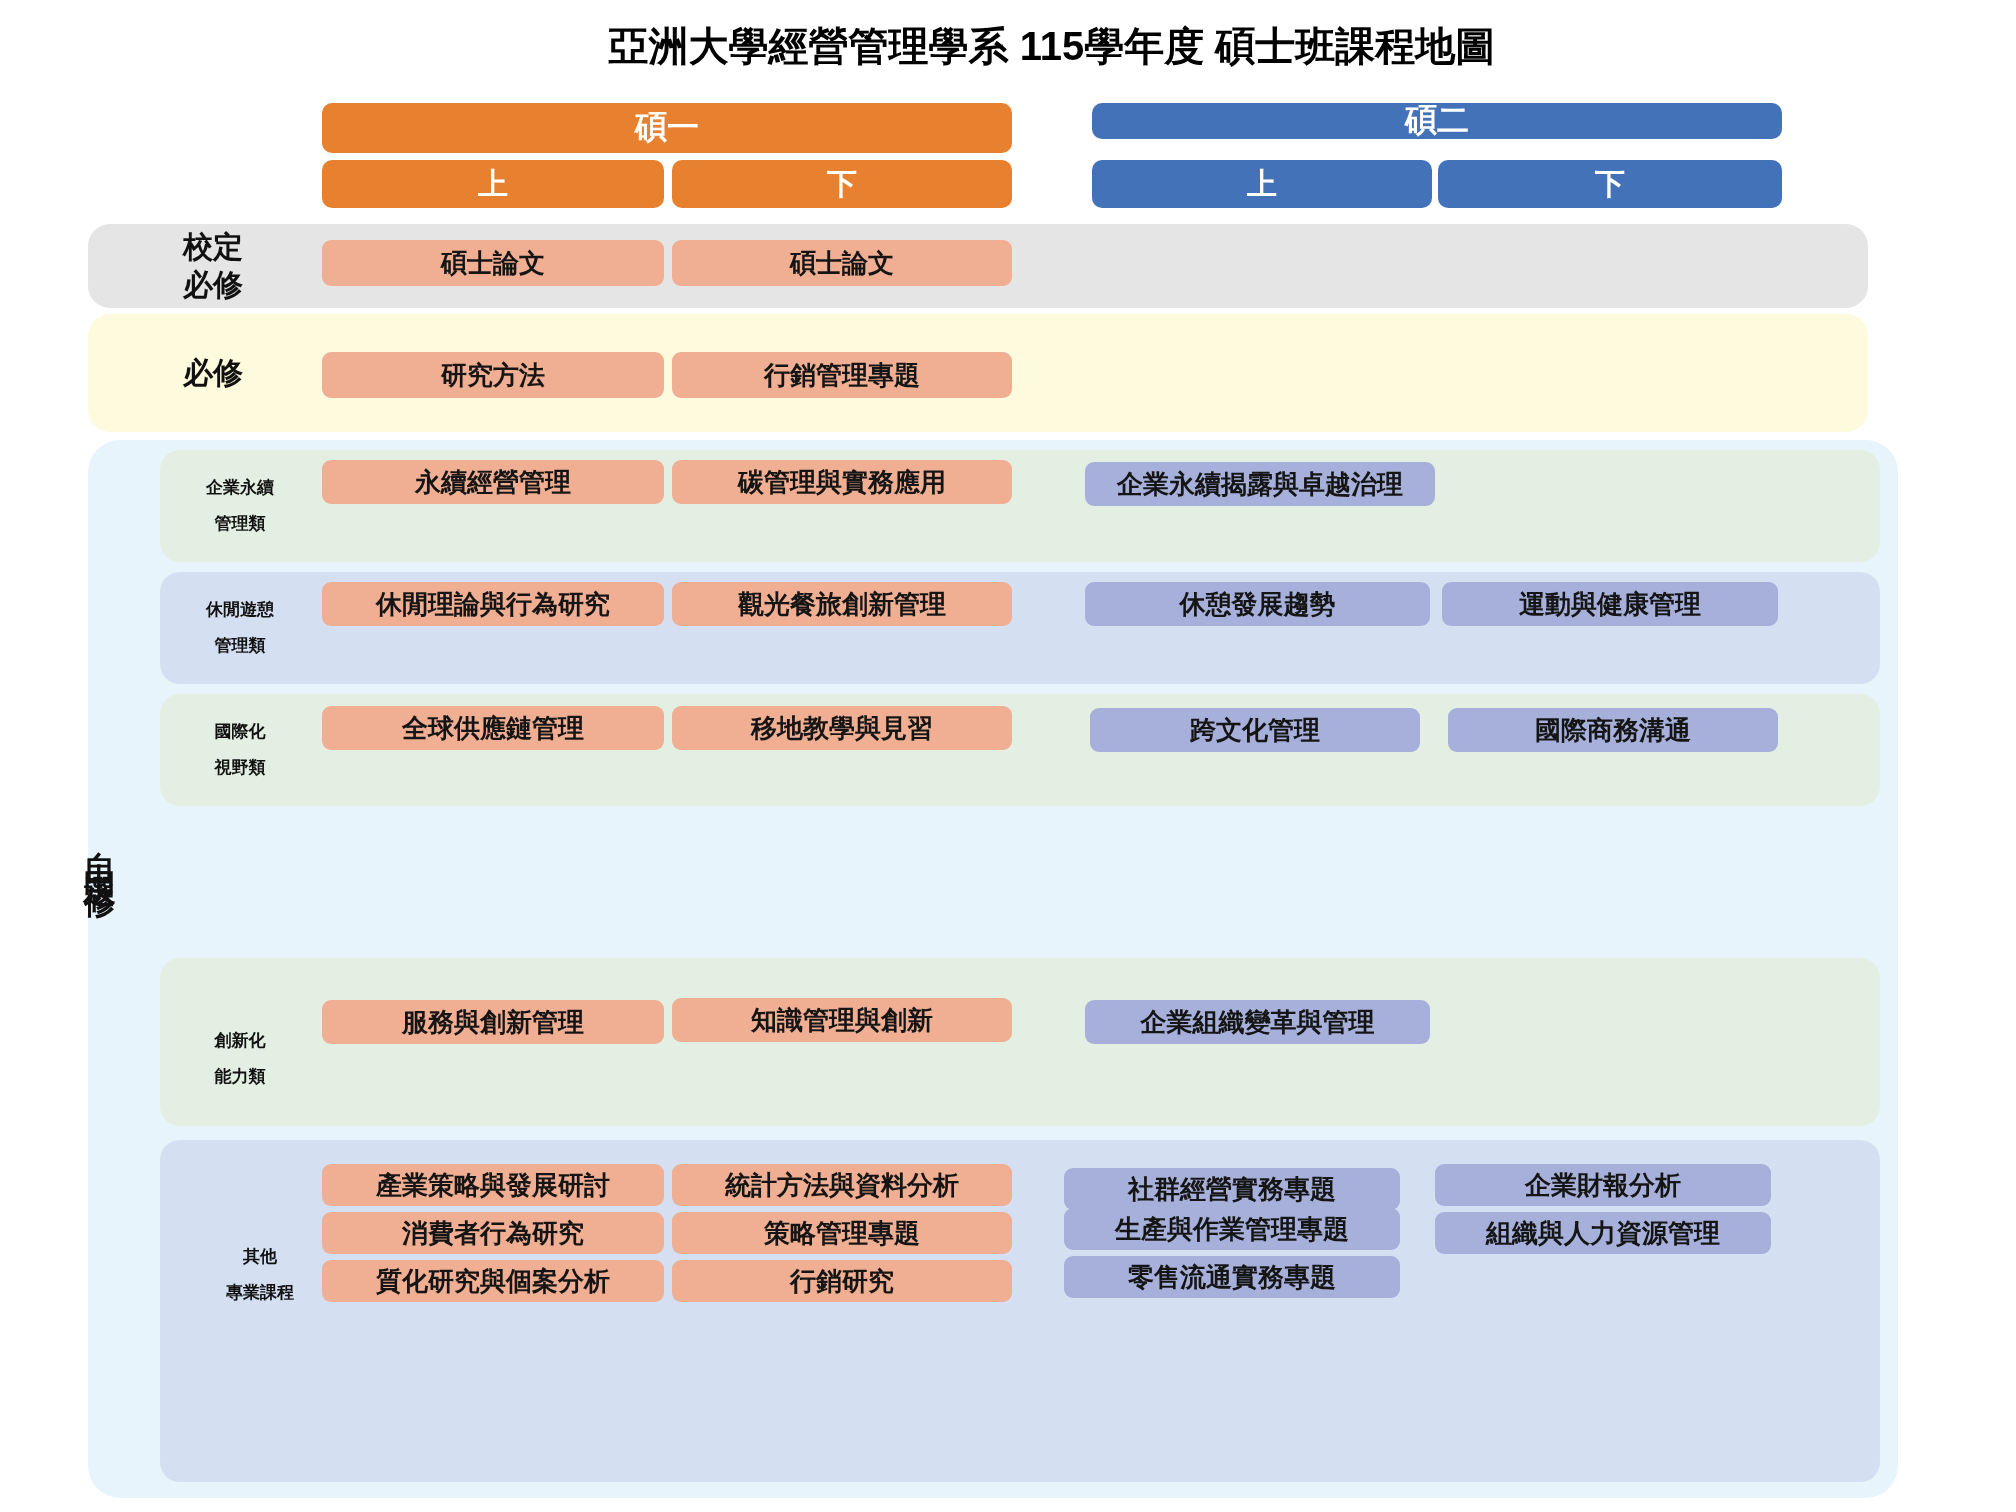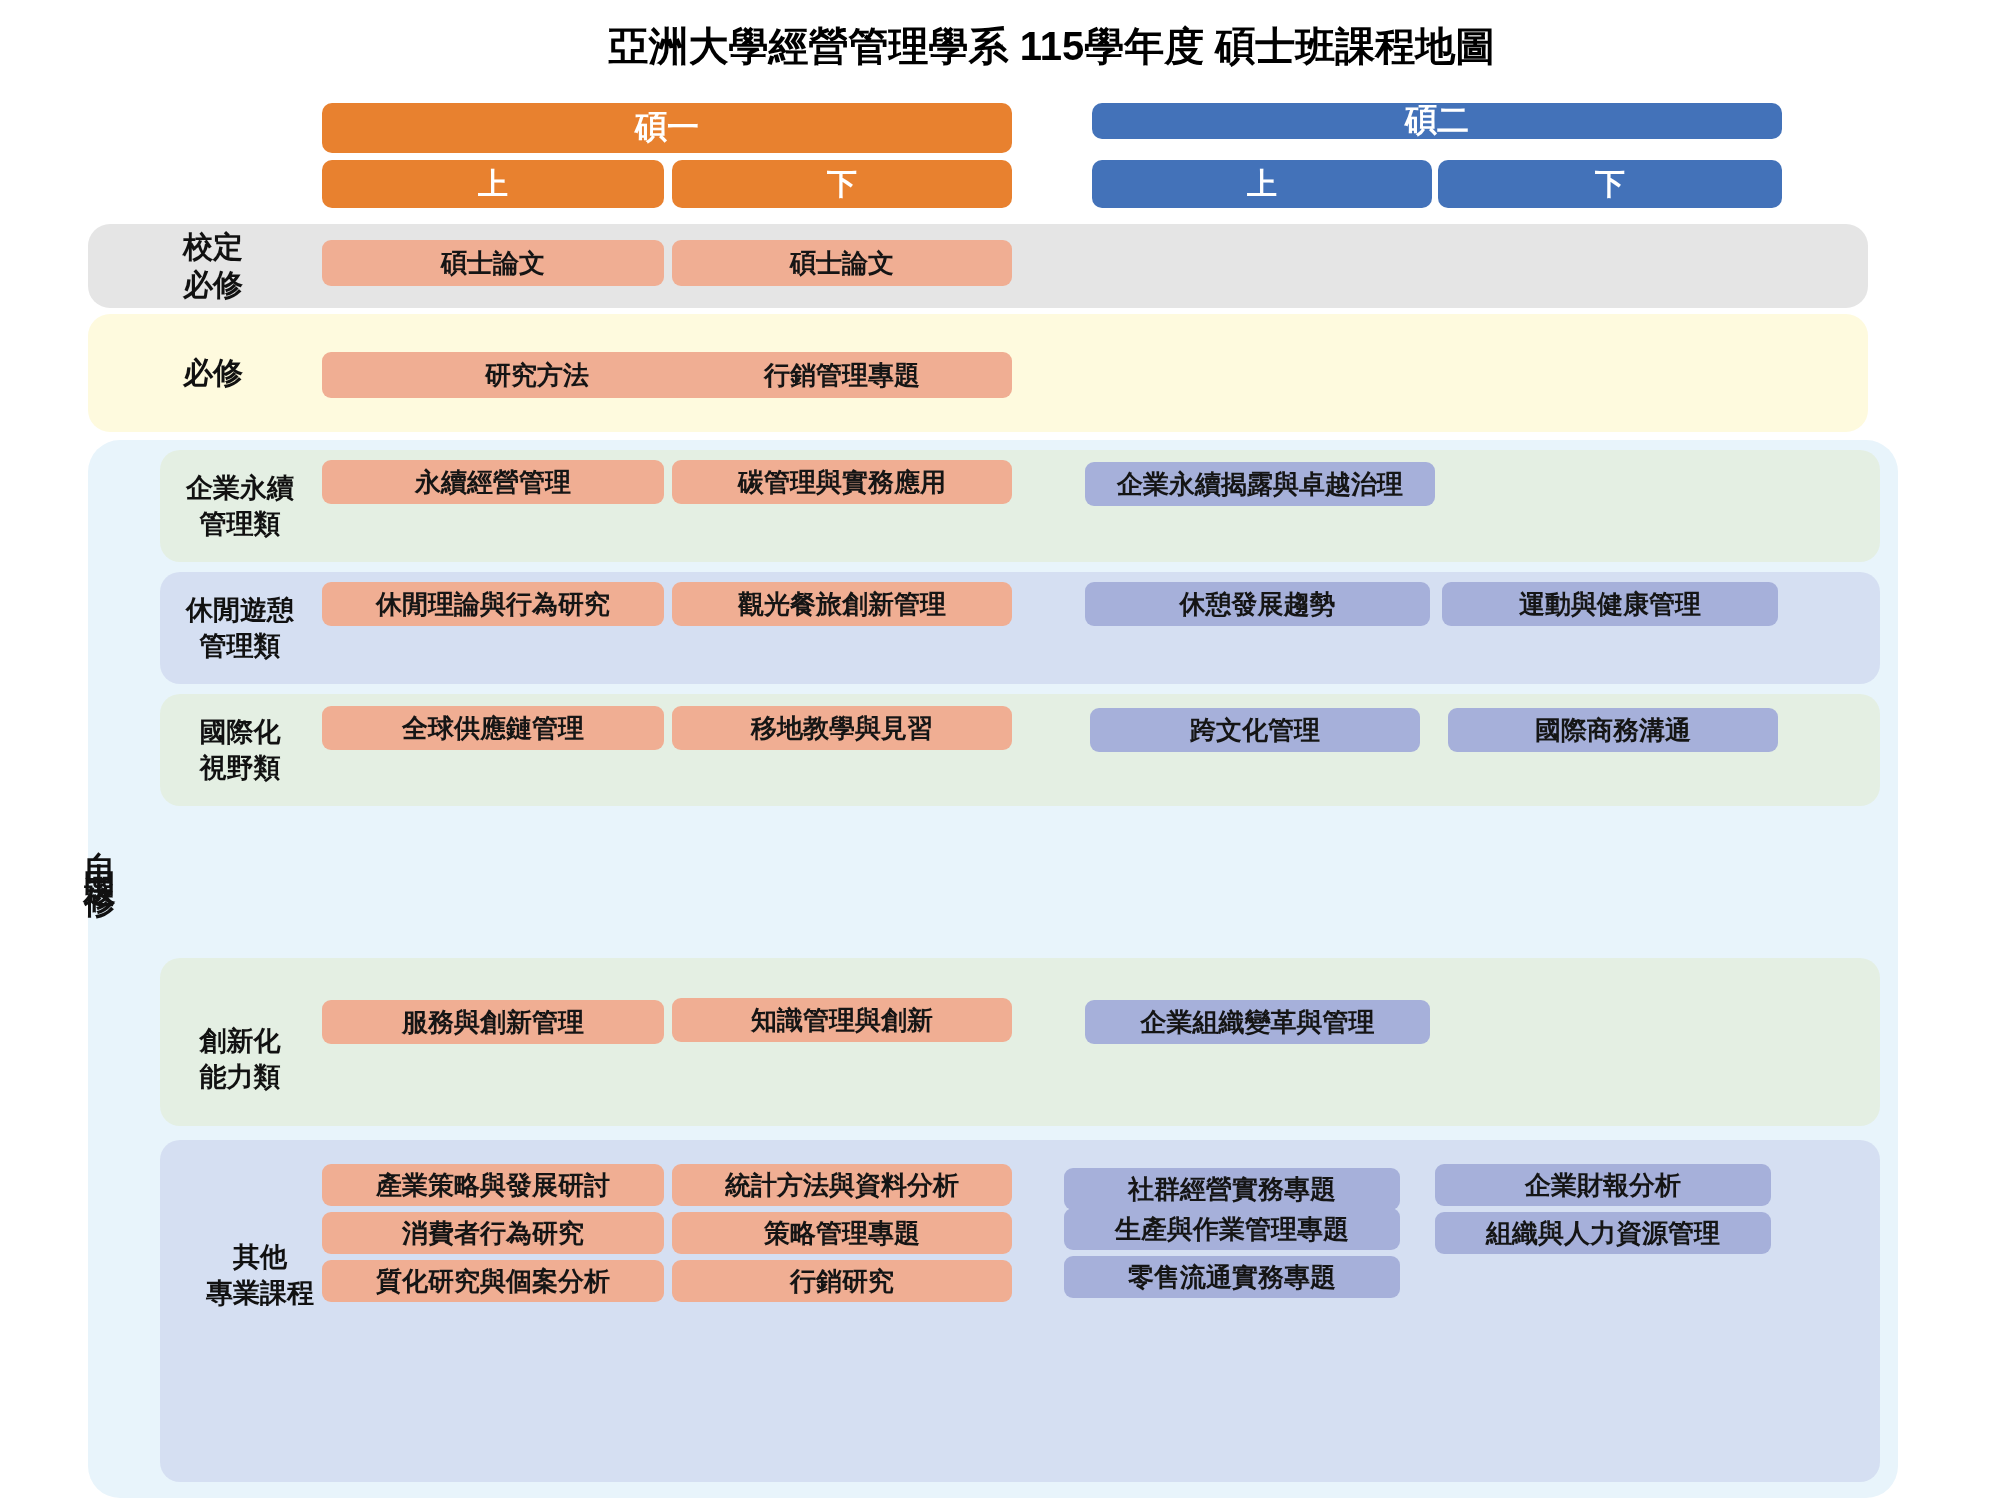--- a/index.html
+++ b/index.html
@@ -38,21 +38,21 @@
     position:absolute;left:74px;top:826px;height:210px;width:48px;
     writing-mode:vertical-rl;text-orientation:upright;
     font-size:32px;letter-spacing:12px;color:#111;
   }
   .cat{position:absolute;left:72px;width:1720px;border-radius:20px;}
   .bg-green{background:#E4EFE3;}
   .bg-lav{background:#D5DFF2;}
   .cat-label{
     position:absolute;left:5px;top:0;bottom:0;width:150px;
     display:flex;flex-direction:column;align-items:center;justify-content:center;
-    font-size:27px;line-height:36px;color:#111;text-align:center;
+    font-size:17px;line-height:36px;color:#111;text-align:center;
   }
 </style>
 </head>
 <body>
 
 <div class="canvas">
 
   <div class="title">亞洲大學經營管理學系 115學年度 碩士班課程地圖</div>
 
   <div class="hdr hdr-main bg-orange" style="left:322px;top:103px;width:690px;height:50px;">碩一</div>
@@ -67,21 +67,21 @@
     <div class="band-label">
       <span>校定</span>
       <span>必修</span>
     </div>
     <div class="pill pill-salmon" style="left:234px;top:16px;width:342px;height:46px;">碩士論文</div>
     <div class="pill pill-salmon" style="left:584px;top:16px;width:340px;height:46px;">碩士論文</div>
   </div>
 
   <div class="band bg-yellow" style="left:88px;top:314px;width:1780px;height:118px;">
     <div class="band-label">必修</div>
-    <div class="pill pill-salmon" style="left:234px;top:38px;width:342px;height:46px;padding-left:44px;">研究方法</div>
+    <div class="pill pill-salmon" style="left:234px;top:38px;width:342px;height:46px;">研究方法</div>
     <div class="pill pill-salmon" style="left:584px;top:38px;width:340px;height:46px;">行銷管理專題</div>
   </div>
 
   <div class="outer">
 
     <div class="cat bg-green" style="top:10px;height:112px;">
       <div class="cat-label">
         <span>企業永續</span>
         <span>管理類</span>
       </div>

